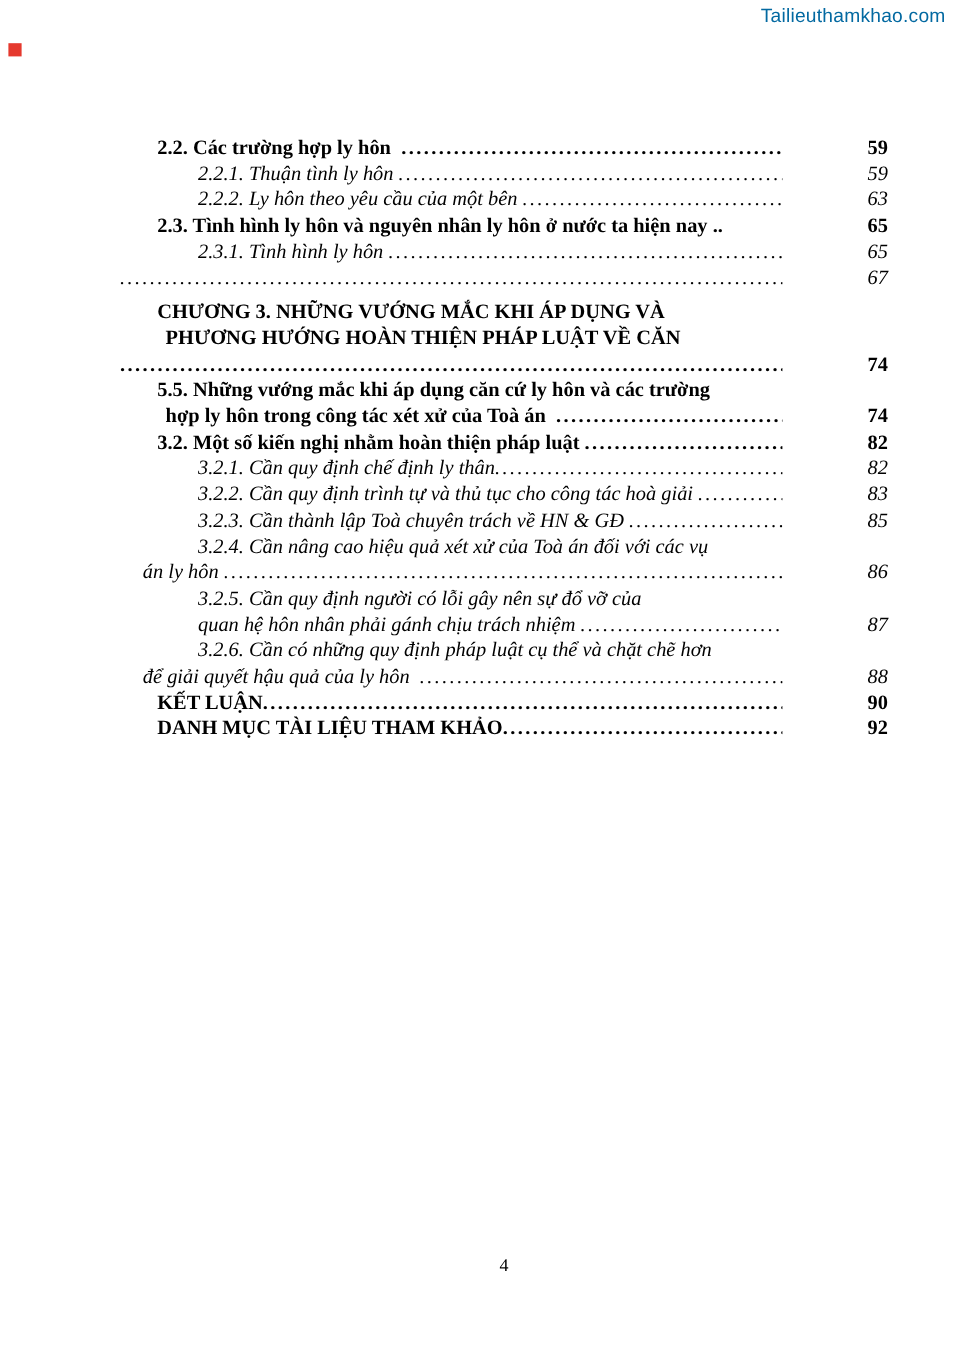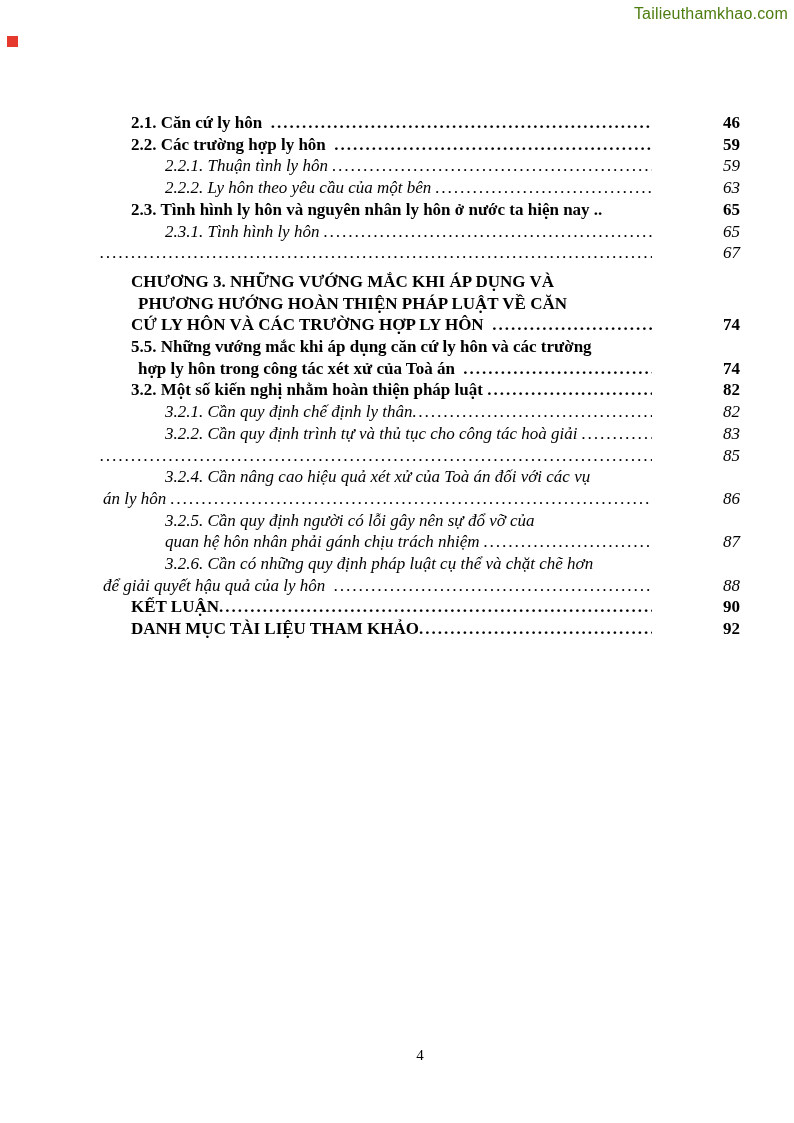--- a/index.html
+++ b/index.html
@@ -9,21 +9,21 @@
     position: relative;
     font-family: "Liberation Serif", "DejaVu Serif", serif;
     color: #000000;
     overflow: hidden;
   }
   .watermark {
     position: absolute;
     top: 5px; right: 6px;
     font-family: "Liberation Sans", "DejaVu Sans", sans-serif;
     font-size: 16px;
-    color: #4d7c0f;
+    color: #0369a1;
     text-shadow: 1px 1px 0 #ffffff;
     letter-spacing: 0.2px;
   }
   .red-marker {
     position: absolute;
     left: 7px; top: 36px;
     width: 11px; height: 11px;
     background: #e5392e;
   }
   .toc {
@@ -35,21 +35,21 @@
     display: flex;
     align-items: baseline;
     line-height: 21.7px;
     font-size: 17px;
     white-space: pre;
   }
   .row.bold   { font-weight: bold; }
   .row.italic { font-style: italic; }
   .row.gap-above { margin-top: 7px; }
   .txt  { white-space: pre; flex-shrink: 0; }
-  .indent-l0  { padding-left: 3px;  }
+  .indent-l0  { padding-left: 3px; margin-left: 16px;  }
   .indent-l1  { padding-left: 31px; }
   .indent-l1c { padding-left: 38px; text-align: center; }
   .indent-l2  { padding-left: 65px; }
   .leader {
     flex: 1 1 auto;
     min-width: 0;
     overflow: hidden;
     white-space: nowrap;
   }
   .leader.dots::after {
@@ -72,36 +72,35 @@
   }
 </style>
 </head>
 <body>
 
 <div class="watermark">Tailieuthamkhao.com</div>
 
 <div class="red-marker" style="background: rgb(229, 57, 46);"></div>
 
 <div class="toc">
-    <div class="row bold"><span class="txt indent-l1">2.1. Căn cứ ly hôn  </span><span class="leader dots"></span><span class="page-num">46</span></div>
     <div class="row bold"><span class="txt indent-l1">2.2. Các trường hợp ly hôn  </span><span class="leader dots"></span><span class="page-num">59</span></div>
     <div class="row italic"><span class="txt indent-l2">2.2.1. Thuận tình ly hôn </span><span class="leader dots"></span><span class="page-num">59</span></div>
     <div class="row italic"><span class="txt indent-l2">2.2.2. Ly hôn theo yêu cầu của một bên </span><span class="leader dots"></span><span class="page-num">63</span></div>
     <div class="row bold"><span class="txt indent-l1">2.3. Tình hình ly hôn và nguyên nhân ly hôn ở nước ta hiện nay ..</span><span class="leader blank"></span><span class="page-num">65</span></div>
     <div class="row italic"><span class="txt indent-l2">2.3.1. Tình hình ly hôn </span><span class="leader dots"></span><span class="page-num">65</span></div>
     <div class="row italic"><span class="leader dots"></span><span class="page-num">67</span></div>
     <div class="row bold gap-above"><span class="txt indent-l1">CHƯƠNG 3. NHỮNG VƯỚNG MẮC KHI ÁP DỤNG VÀ</span><span class="leader blank"></span></div>
     <div class="row bold"><span class="txt indent-l1c">PHƯƠNG HƯỚNG HOÀN THIỆN PHÁP LUẬT VỀ CĂN</span><span class="leader blank"></span></div>
-    <div class="row bold"><span class="txt indent-l1">CỨ LY HÔN VÀ CÁC TRƯỜNG HỢP LY HÔN  </span><span class="leader dots"></span><span class="page-num">74</span></div>
+    <div class="row bold"><span class="leader dots"></span><span class="page-num">74</span></div>
     <div class="row bold"><span class="txt indent-l1">5.5. Những vướng mắc khi áp dụng căn cứ ly hôn và các trường</span><span class="leader blank"></span></div>
     <div class="row bold"><span class="txt indent-l1c">hợp ly hôn trong công tác xét xử của Toà án  </span><span class="leader dots"></span><span class="page-num">74</span></div>
     <div class="row bold"><span class="txt indent-l1">3.2. Một số kiến nghị nhằm hoàn thiện pháp luật </span><span class="leader dots"></span><span class="page-num">82</span></div>
     <div class="row italic"><span class="txt indent-l2">3.2.1. Cần quy định chế định ly thân</span><span class="leader dots"></span><span class="page-num">82</span></div>
     <div class="row italic"><span class="txt indent-l2">3.2.2. Cần quy định trình tự và thủ tục cho công tác hoà giải </span><span class="leader dots"></span><span class="page-num">83</span></div>
-    <div class="row italic"><span class="leader dots"></span><span class="page-num">85</span></div>
+    <div class="row italic"><span class="txt indent-l2">3.2.3. Cần thành lập Toà chuyên trách về HN &amp; GĐ </span><span class="leader dots"></span><span class="page-num">85</span></div>
     <div class="row italic"><span class="txt indent-l2">3.2.4. Cần nâng cao hiệu quả xét xử của Toà án đối với các vụ</span><span class="leader blank"></span></div>
     <div class="row italic"><span class="txt indent-l0">án ly hôn </span><span class="leader dots"></span><span class="page-num">86</span></div>
     <div class="row italic"><span class="txt indent-l2">3.2.5. Cần quy định người có lỗi gây nên sự đổ vỡ của</span><span class="leader blank"></span></div>
     <div class="row italic"><span class="txt indent-l2">quan hệ hôn nhân phải gánh chịu trách nhiệm </span><span class="leader dots"></span><span class="page-num">87</span></div>
     <div class="row italic"><span class="txt indent-l2">3.2.6. Cần có những quy định pháp luật cụ thể và chặt chẽ hơn</span><span class="leader blank"></span></div>
     <div class="row italic"><span class="txt indent-l0">để giải quyết hậu quả của ly hôn  </span><span class="leader dots"></span><span class="page-num">88</span></div>
     <div class="row bold"><span class="txt indent-l1">KẾT LUẬN</span><span class="leader dots"></span><span class="page-num">90</span></div>
     <div class="row bold"><span class="txt indent-l1">DANH MỤC TÀI LIỆU THAM KHẢO</span><span class="leader dots"></span><span class="page-num">92</span></div>
   </div>
 

